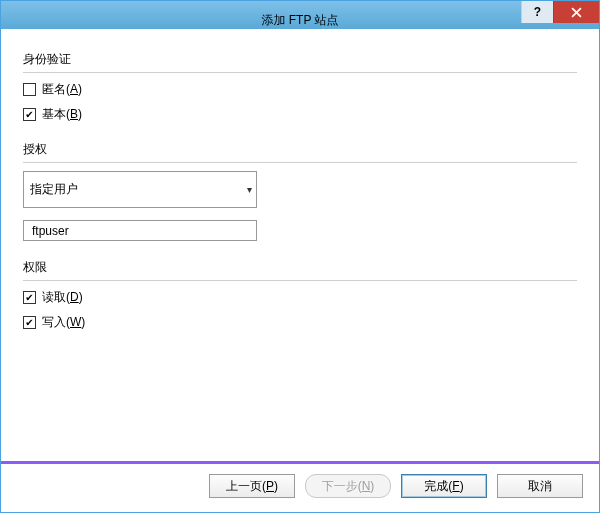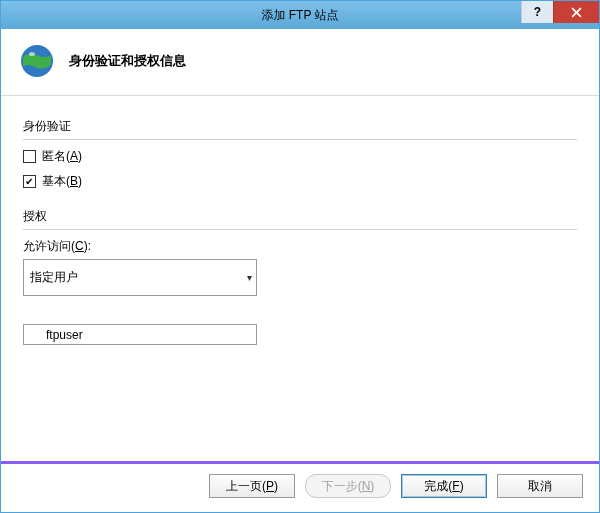--- a/index.html
+++ b/index.html
@@ -1,39 +1,39 @@
 <!DOCTYPE html>
 <html><head>
 <meta charset="utf-8">
 <style>
 * { box-sizing: border-box; margin: 0; padding: 0; font-family: "Microsoft YaHei", "Segoe UI", Tahoma, sans-serif; font-size: 12px; }
 body { background: #fff; }
 .window { width: 600px; height: 513px; border: 1px solid #4aa3df; display: flex; flex-direction: column; background: #fff; }
-.titlebar { height: 28px; background: linear-gradient(#7ec0e8, #5aa9d8); display: flex; align-items: center; justify-content: center; position: relative; }
+.titlebar { height: 28px; background: linear-gradient(#7ec0e8, #5aa9d8); display: flex; align-items: flex-end; justify-content: center; position: relative; }
 .titlebar .title { color: #000; font-size: 12px; }
 .titlebar .controls { position: absolute; right: 0; top: 0; display: flex; height: 100%; }
 .tb-btn { width: 32px; height: 22px; display: flex; align-items: center; justify-content: center; border-left: 1px solid rgba(0,0,0,.12); }
 .tb-help { background: #dfeaf2; color: #000; font-weight: bold; }
 .tb-close { background: #c84035; color: #fff; width: 46px; }
 .tb-close svg { display:block; }
 .header { display: flex; align-items: center; gap: 14px; padding: 14px 18px 16px; border-bottom: 1px solid #d9d9d9; }
 .globe { width: 36px; height: 36px; }
 .header .htitle { font-size: 13px; font-weight: bold; color: #000; }
 .content { flex: 1; padding: 22px 22px 8px; color: #000; overflow: hidden; }
 .section { margin-bottom: 18px; }
 .sec-title { margin-bottom: 4px; }
 .hr { border-top: 1px solid #cfcfcf; margin-top: 2px; margin-bottom: 8px; }
 .chk-row { display: flex; align-items: center; gap: 6px; margin: 6px 0 8px; }
 .chk { width: 13px; height: 13px; border: 1px solid #333; background: #fff; display: inline-flex; align-items: center; justify-content: center; }
 .chk.checked::after { content: "✔"; font-size: 10px; line-height: 1; color: #000; }
 .lbl u { text-decoration: underline; }
 .field-label { margin-bottom: 4px; }
 .select { width: 234px; height: 37px; border: 1px solid #999; background: #fff; display: flex; align-items: center; justify-content: space-between; padding: 0 4px 0 6px; }
 .select .arrow { font-size: 10px; color: #333; }
-.textbox { width: 234px; height: 21px; border: 1px solid #999; background: #fff; padding: 0 22px; display: flex; align-items: center; margin-top: 28px; }
+.textbox { width: 234px; height: 21px; border: 1px solid #999; background: #fff; padding: 0 8px; display: flex; align-items: center; margin-top: 12px; }
 .footer { border-top: 3px solid #8b5cf6; padding: 10px 16px 14px; display: flex; justify-content: flex-end; gap: 10px; }
 .btn { width: 86px; height: 24px; border: 1px solid #9a9a9a; background: linear-gradient(#fdfdfd,#ececec); display: flex; align-items: center; justify-content: center; color: #000; }
 .btn.disabled { color: #9e9e9e; border-color: #c8c8c8; background: #f4f4f4; border-radius: 11px; }
 .btn.primary { border-color: #3c7fb1; box-shadow: 0 0 0 1px #a3c9e3 inset; }
 </style>
 </head>
 <body>
 
 <div class="window">
   <div class="titlebar">
@@ -43,57 +43,60 @@
           <span>?</span>
         </div>
       <div class="tb-btn tb-close">
         <svg width="11" height="11" viewBox="0 0 10 10">
             <path d="M1 1 L9 9 M9 1 L1 9" stroke="#fff" stroke-width="1.6"></path>
           </svg>
       </div>
     </div>
   </div>
 
-  <div class="header">
-    <svg class="globe" viewBox="0 0 36 36">
-      <circle cx="18" cy="18" r="16" fill="#2f78c4"></circle>
-      <path d="M4 14 Q10 8 18 12 Q26 16 32 12 L32 22 Q24 28 16 24 Q8 20 4 24 Z" fill="#3fae49"></path>
-      <ellipse cx="13" cy="11" rx="3" ry="2" fill="#fff" opacity=".6"></ellipse>
-    </svg>
-    <div class="htitle">身份验证和授权信息</div>
-  </div>
 
   <div class="content">
 
     <div class="section">
       <div class="sec-title">身份验证</div>
       <div class="hr"></div>
       <div class="chk-row">
         <span class="chk"></span>
         <span class="lbl"><span>匿名(</span><u>A</u><span>)</span></span>
       </div>
       <div class="chk-row">
         <span class="chk checked"></span>
         <span class="lbl"><span>基本(</span><u>B</u><span>)</span></span>
       </div>
     </div>
 
     <div class="section">
       <div class="sec-title">授权</div>
       <div class="hr"></div>
-      <div class="field-label"><span>允许访问(</span><u>C</u><span>):</span></div>
       <div class="select">
         <span>指定用户</span>
         <span class="arrow">▾</span>
       </div>
       <div class="textbox">
         <span>ftpuser</span>
       </div>
     </div>
 
+    <div class="section">
+      <div class="sec-title">权限</div>
+      <div class="hr"></div>
+      <div class="chk-row">
+        <span class="chk checked"></span>
+        <span class="lbl"><span>读取(</span><u>D</u><span>)</span></span>
+      </div>
+      <div class="chk-row">
+        <span class="chk checked"></span>
+        <span class="lbl"><span>写入(</span><u>W</u><span>)</span></span>
+      </div>
+    </div>
 
   </div>
 
   <div class="footer">
     <div class="btn">
         <span>上一页(</span>
         <u>P</u>
         <span>)</span>
       </div>
     <div class="btn disabled">

